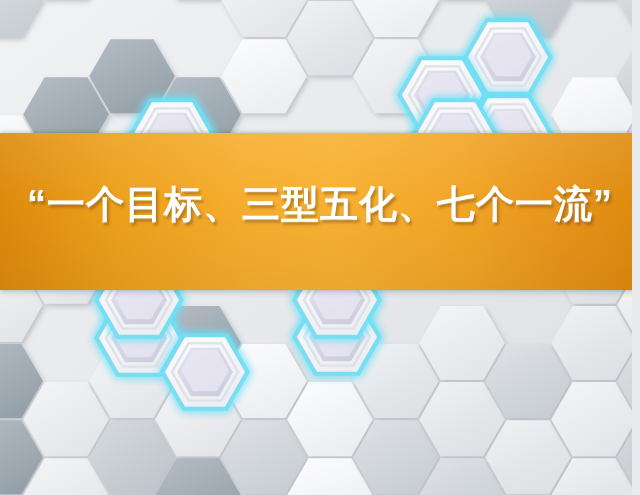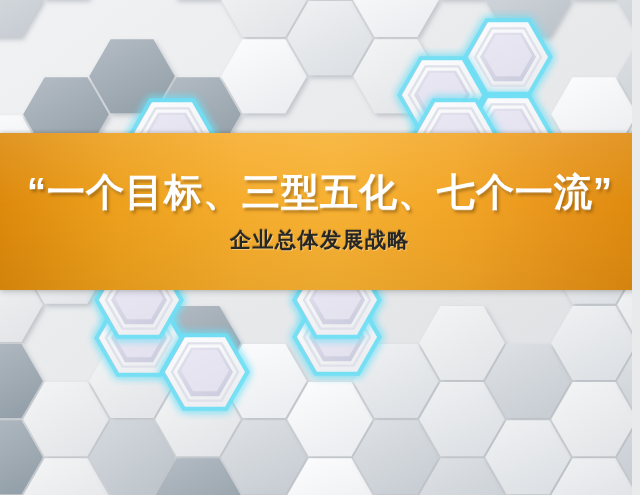--- a/index.html
+++ b/index.html
@@ -262,16 +262,15 @@
           <path d="M297.00,300.00L317.00,265.36L357.00,265.36L377.00,300.00L357.00,334.64L317.00,334.64Z" fill="url(#gW)"></path>
           <path d="M304.00,300.00L320.50,271.42L353.50,271.42L370.00,300.00L353.50,328.58L320.50,328.58Z" fill="none" stroke="#dfe1ea" stroke-width="2.4"></path>
           <path d="M309.00,300.00L323.00,275.75L351.00,275.75L365.00,300.00L351.00,324.25L323.00,324.25Z" fill="url(#gLav)"></path>
           <path d="M313.00,298.50L325.00,277.72L349.00,277.72L361.00,298.50L349.00,319.28L325.00,319.28Z" fill="#eceaf5" opacity="0.7"></path>
         </g>
       </g>
   </svg>
 
   <div id="banner">
     <div id="banner-title">“一个目标、三型五化、七个一流”</div>
-    <div id="banner-subtitle">企业总体发展战略</div>
   </div>
 
 </div>
 
 </body></html>

